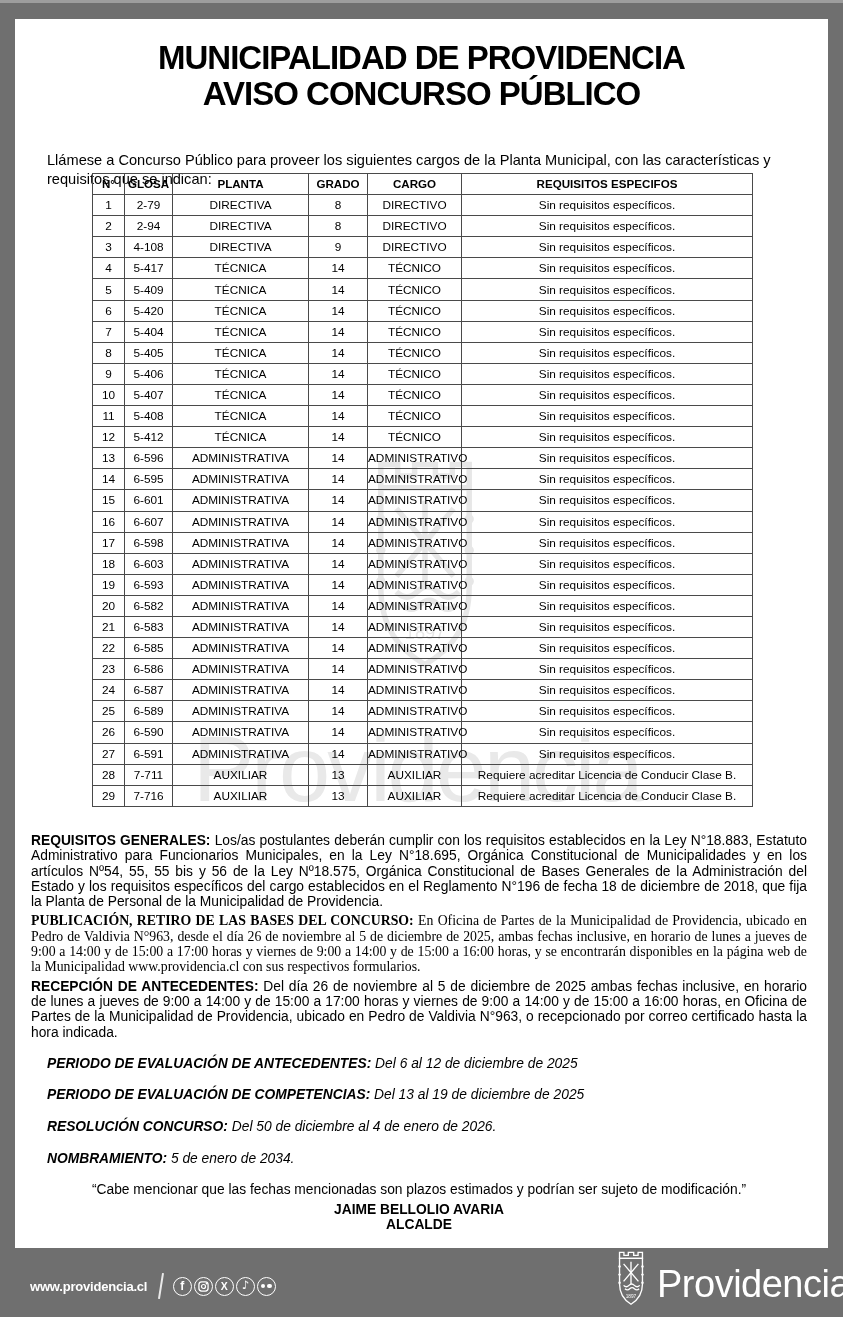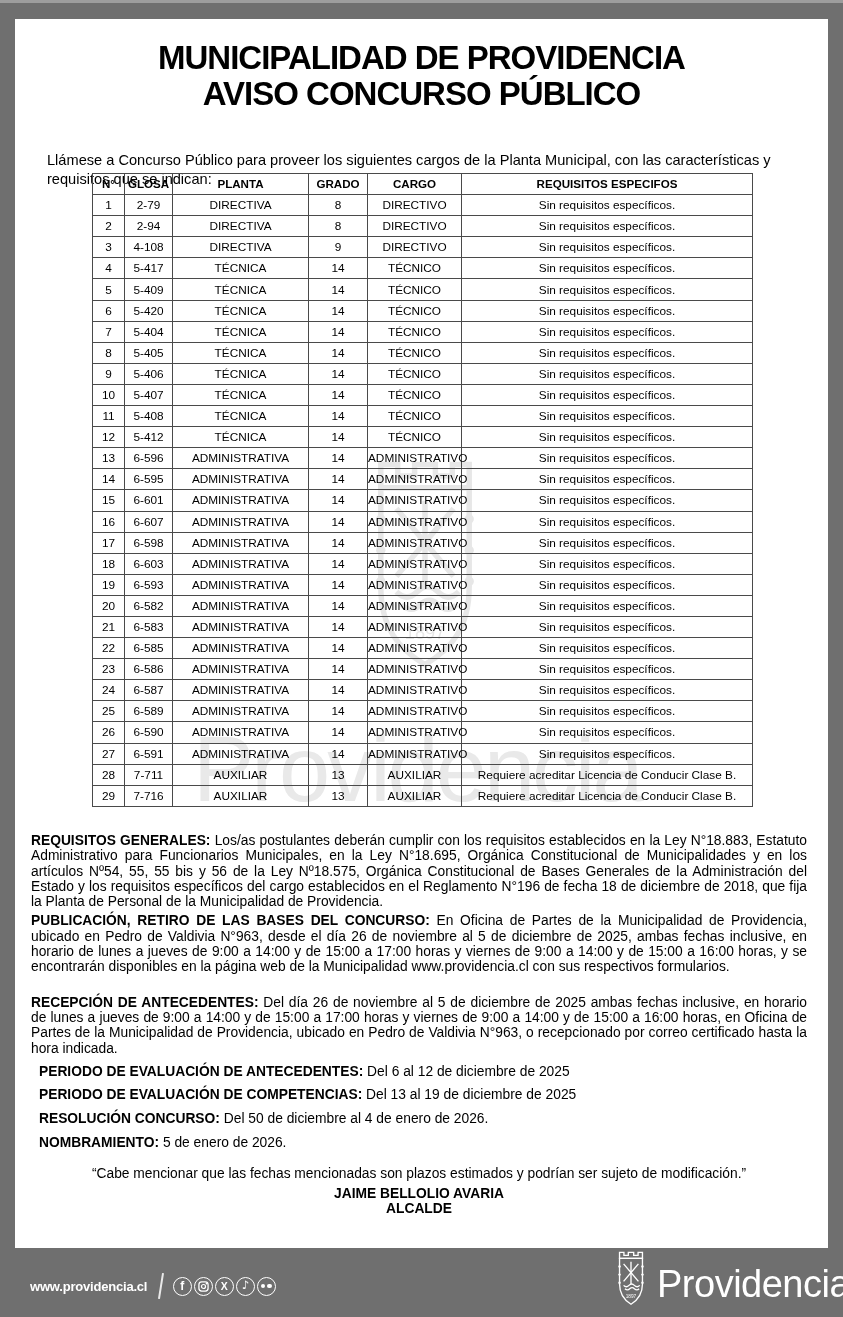--- a/index.html
+++ b/index.html
@@ -20,24 +20,24 @@
 
   table.positions{position:absolute;top:154px;left:77px;width:660px;border-collapse:collapse;
                   table-layout:fixed;z-index:1;background:transparent;}
   table.positions th,table.positions td{border:1px solid #4A4A4A;text-align:center;vertical-align:middle;
                   padding:0;height:20.1px;font-size:11.8px;line-height:12px;background:transparent;}
   table.positions th{font-weight:bold;font-size:11.6px;}
 
   .lower{position:absolute;top:814px;left:16px;right:21px;font-size:13.8px;line-height:15.3px;z-index:1;}
   .section{margin:0;text-align:justify;}
   .section.s0{margin-bottom:4px;}
-  .section.s1{margin-bottom:20px;}
+  .section.s1{margin-bottom:4px;font-family:Liberation Serif, serif;}
   .section.s2{}
   .section b{font-weight:bold;}
-  .schedule p{margin:8px;line-height:15.6px;}
+  .schedule p{margin:16px;line-height:15.6px;font-style:italic;}
   .quote{margin:16px 0 4px;text-align:center;}
   .signature{text-align:center;font-weight:bold;line-height:15.5px;}
 
   
   .footer{position:absolute;left:0;top:1248px;width:843px;height:79px;color:#fff;}
   .footer-left{position:absolute;left:30px;top:24px;height:28px;display:flex;align-items:center;}
   .site{font-size:13px;font-weight:bold;letter-spacing:-0.2px;}
   .divider{width:1.5px;height:26px;background:rgba(255,255,255,0.85);margin:0 11px 0 13px;transform:rotate(9deg);}
   .social{display:flex;align-items:center;gap:2px;}
   .circle{width:19px;height:19px;border:1.7px solid #fff;border-radius:50%;display:flex;
@@ -351,21 +351,21 @@
 
     <div class="lower">
       <p class="section s0"><b>REQUISITOS GENERALES:</b> <span>Los/as postulantes deberán cumplir con los requisitos establecidos en la Ley N°18.883, Estatuto Administrativo para Funcionarios Municipales, en la Ley N°18.695, Orgánica Constitucional de Municipalidades y en los artículos Nº54, 55, 55 bis y 56 de la Ley Nº18.575, Orgánica Constitucional de Bases Generales de la Administración del Estado y los requisitos específicos del cargo establecidos en el Reglamento N°196 de fecha 18 de diciembre de 2018, que fija la Planta de Personal de la Municipalidad de Providencia.</span></p>
       <p class="section s1"><b>PUBLICACIÓN, RETIRO DE LAS BASES DEL CONCURSO:</b> <span>En Oficina de Partes de la Municipalidad de Providencia, ubicado en Pedro de Valdivia N°963, desde el día 26 de noviembre al 5 de diciembre de 2025, ambas fechas inclusive, en horario de lunes a jueves de 9:00 a 14:00 y de 15:00 a 17:00 horas y viernes de 9:00 a 14:00 y de 15:00 a 16:00 horas, y se encontrarán disponibles en la página web de la Municipalidad www.providencia.cl con sus respectivos formularios.</span></p>
       <p class="section s2"><b>RECEPCIÓN DE ANTECEDENTES:</b> <span>Del día 26 de noviembre al 5 de diciembre de 2025 ambas fechas inclusive, en horario de lunes a jueves de 9:00 a 14:00 y de 15:00 a 17:00 horas y viernes de 9:00 a 14:00 y de 15:00 a 16:00 horas, en Oficina de Partes de la Municipalidad de Providencia, ubicado en Pedro de Valdivia N°963, o recepcionado por correo certificado hasta la hora indicada.</span></p>
 
       <div class="schedule">
         <p><b>PERIODO DE EVALUACIÓN DE ANTECEDENTES:</b> <span>Del 6 al 12 de diciembre de 2025</span></p>
         <p><b>PERIODO DE EVALUACIÓN DE COMPETENCIAS:</b> <span>Del 13 al 19 de diciembre de 2025</span></p>
         <p><b>RESOLUCIÓN CONCURSO:</b> <span>Del 50 de diciembre al 4 de enero de 2026.</span></p>
-        <p><b>NOMBRAMIENTO:</b> <span>5 de enero de 2026.</span></p>
+        <p><b>NOMBRAMIENTO:</b> <span>5 de enero de 2034.</span></p>
       </div>
 
       <p class="quote">“Cabe mencionar que las fechas mencionadas son plazos estimados y podrían ser sujeto de modificación.”</p>
 
       <div class="signature">
         <div>JAIME BELLOLIO AVARIA</div>
         <div>ALCALDE</div>
       </div>
     </div>
   </div>

